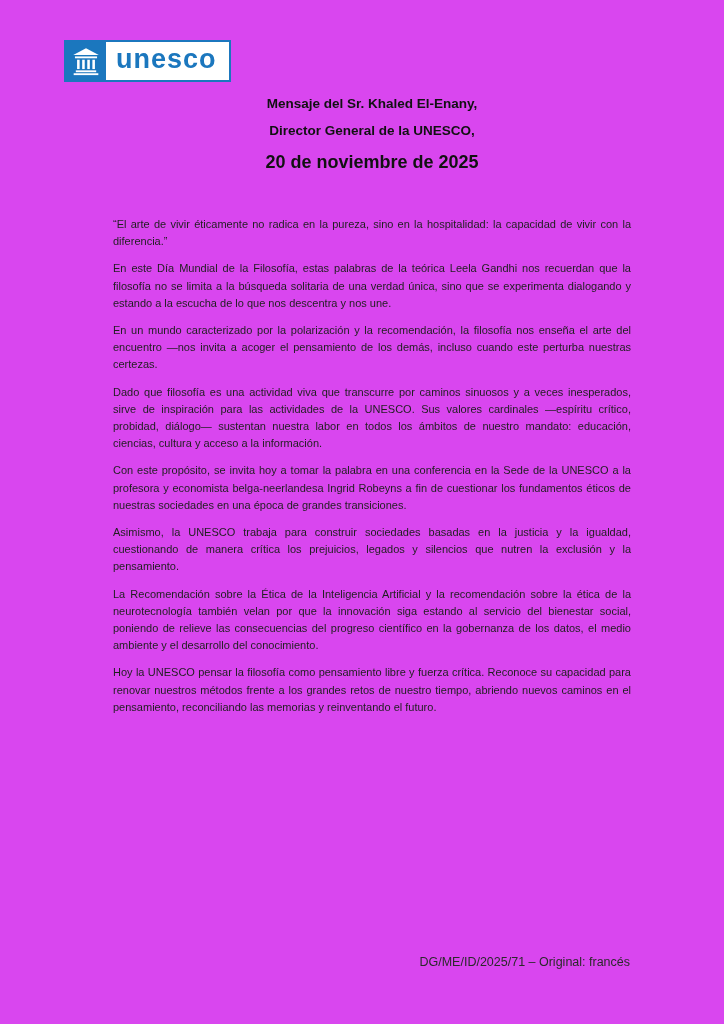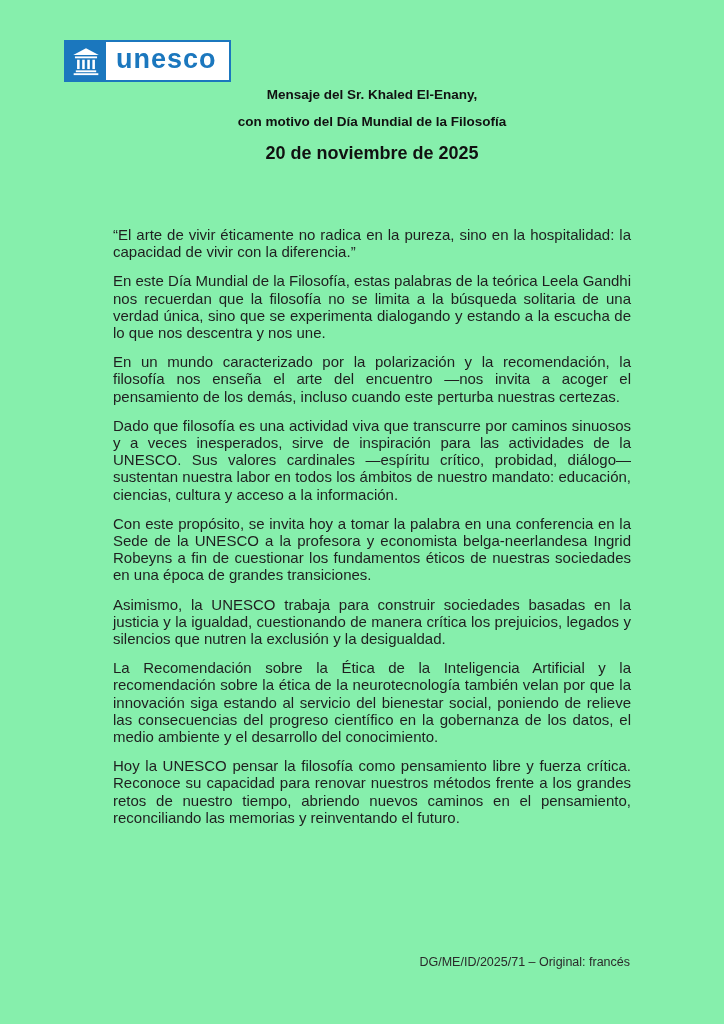--- a/index.html
+++ b/index.html
@@ -4,21 +4,21 @@
 <style>
   html, body {
     margin: 0;
     padding: 0;
     background: #ffffff;
   }
   .page {
     position: relative;
     width: 724px;
     height: 1024px;
-    background: #86efac;
+    background: #d946ef;
     overflow: hidden;
     font-family: "Liberation Sans", "DejaVu Sans", sans-serif;
     color: #1f1f1f;
   }
 
   
   .logo {
     position: absolute;
     left: 64px;
     top: 40px;
@@ -47,21 +47,21 @@
     color: #1b77be;
     line-height: 1;
     padding-bottom: 4px;
   }
 
   
   .title-block {
     position: absolute;
     left: 113px;
     width: 518px;
-    top: 81px;
+    top: 90px;
     text-align: center;
   }
   .title-line {
     font-weight: bold;
     font-size: 13.5px;
     line-height: 27px;
     color: #111111;
   }
   .title-date {
     font-weight: bold;
@@ -72,22 +72,22 @@
   }
 
   
   .body-text {
     position: absolute;
     left: 113px;
     width: 518px;
     top: 214px;
   }
   .body-text p {
-    margin: 12px 0 10px 0;
-    font-size: 15px;
+    margin: 2px 0 10px 0;
+    font-size: 11px;
     line-height: 17.2px;
     text-align: justify;
     color: #1f1f1f;
   }
 
   
   .footer-ref {
     position: absolute;
     right: 94px;
     top: 955px;
@@ -113,30 +113,30 @@
           <rect x="8" y="31" width="24" height="2.2"></rect>
           <rect x="5.5" y="34.4" width="29" height="2.2"></rect>
         </g>
       </svg>
     </div>
     <div class="logo-wordmark">unesco</div>
   </div>
 
   <div class="title-block">
     <div class="title-line">Mensaje del Sr. Khaled El-Enany,</div>
-    <div class="title-line">con motivo del Día Mundial de la Filosofía</div>
+    <div class="title-line">Director General de la UNESCO,</div>
     <div class="title-date">20 de noviembre de 2025</div>
   </div>
 
   <div class="body-text">
     <p>“El arte de vivir éticamente no radica en la pureza, sino en la hospitalidad: la capacidad de vivir con la diferencia.”</p>
     <p>En este Día Mundial de la Filosofía, estas palabras de la teórica Leela Gandhi nos recuerdan que la filosofía no se limita a la búsqueda solitaria de una verdad única, sino que se experimenta dialogando y estando a la escucha de lo que nos descentra y nos une.</p>
     <p>En un mundo caracterizado por la polarización y la recomendación, la filosofía nos enseña el arte del encuentro —nos invita a acoger el pensamiento de los demás, incluso cuando este perturba nuestras certezas.</p>
     <p>Dado que filosofía es una actividad viva que transcurre por caminos sinuosos y a veces inesperados, sirve de inspiración para las actividades de la UNESCO. Sus valores cardinales —espíritu crítico, probidad, diálogo— sustentan nuestra labor en todos los ámbitos de nuestro mandato: educación, ciencias, cultura y acceso a la información.</p>
     <p>Con este propósito, se invita hoy a tomar la palabra en una conferencia en la Sede de la UNESCO a la profesora y economista belga-neerlandesa Ingrid Robeyns a fin de cuestionar los fundamentos éticos de nuestras sociedades en una época de grandes transiciones.</p>
-    <p>Asimismo, la UNESCO trabaja para construir sociedades basadas en la justicia y la igualdad, cuestionando de manera crítica los prejuicios, legados y silencios que nutren la exclusión y la desigualdad.</p>
+    <p>Asimismo, la UNESCO trabaja para construir sociedades basadas en la justicia y la igualdad, cuestionando de manera crítica los prejuicios, legados y silencios que nutren la exclusión y la pensamiento.</p>
     <p>La Recomendación sobre la Ética de la Inteligencia Artificial y la recomendación sobre la ética de la neurotecnología también velan por que la innovación siga estando al servicio del bienestar social, poniendo de relieve las consecuencias del progreso científico en la gobernanza de los datos, el medio ambiente y el desarrollo del conocimiento.</p>
     <p>Hoy la UNESCO pensar la filosofía como pensamiento libre y fuerza crítica. Reconoce su capacidad para renovar nuestros métodos frente a los grandes retos de nuestro tiempo, abriendo nuevos caminos en el pensamiento, reconciliando las memorias y reinventando el futuro.</p>
   </div>
 
   <div class="footer-ref">DG/ME/ID/2025/71 – Original: francés</div>
 
 </div>
 
 </body></html>

